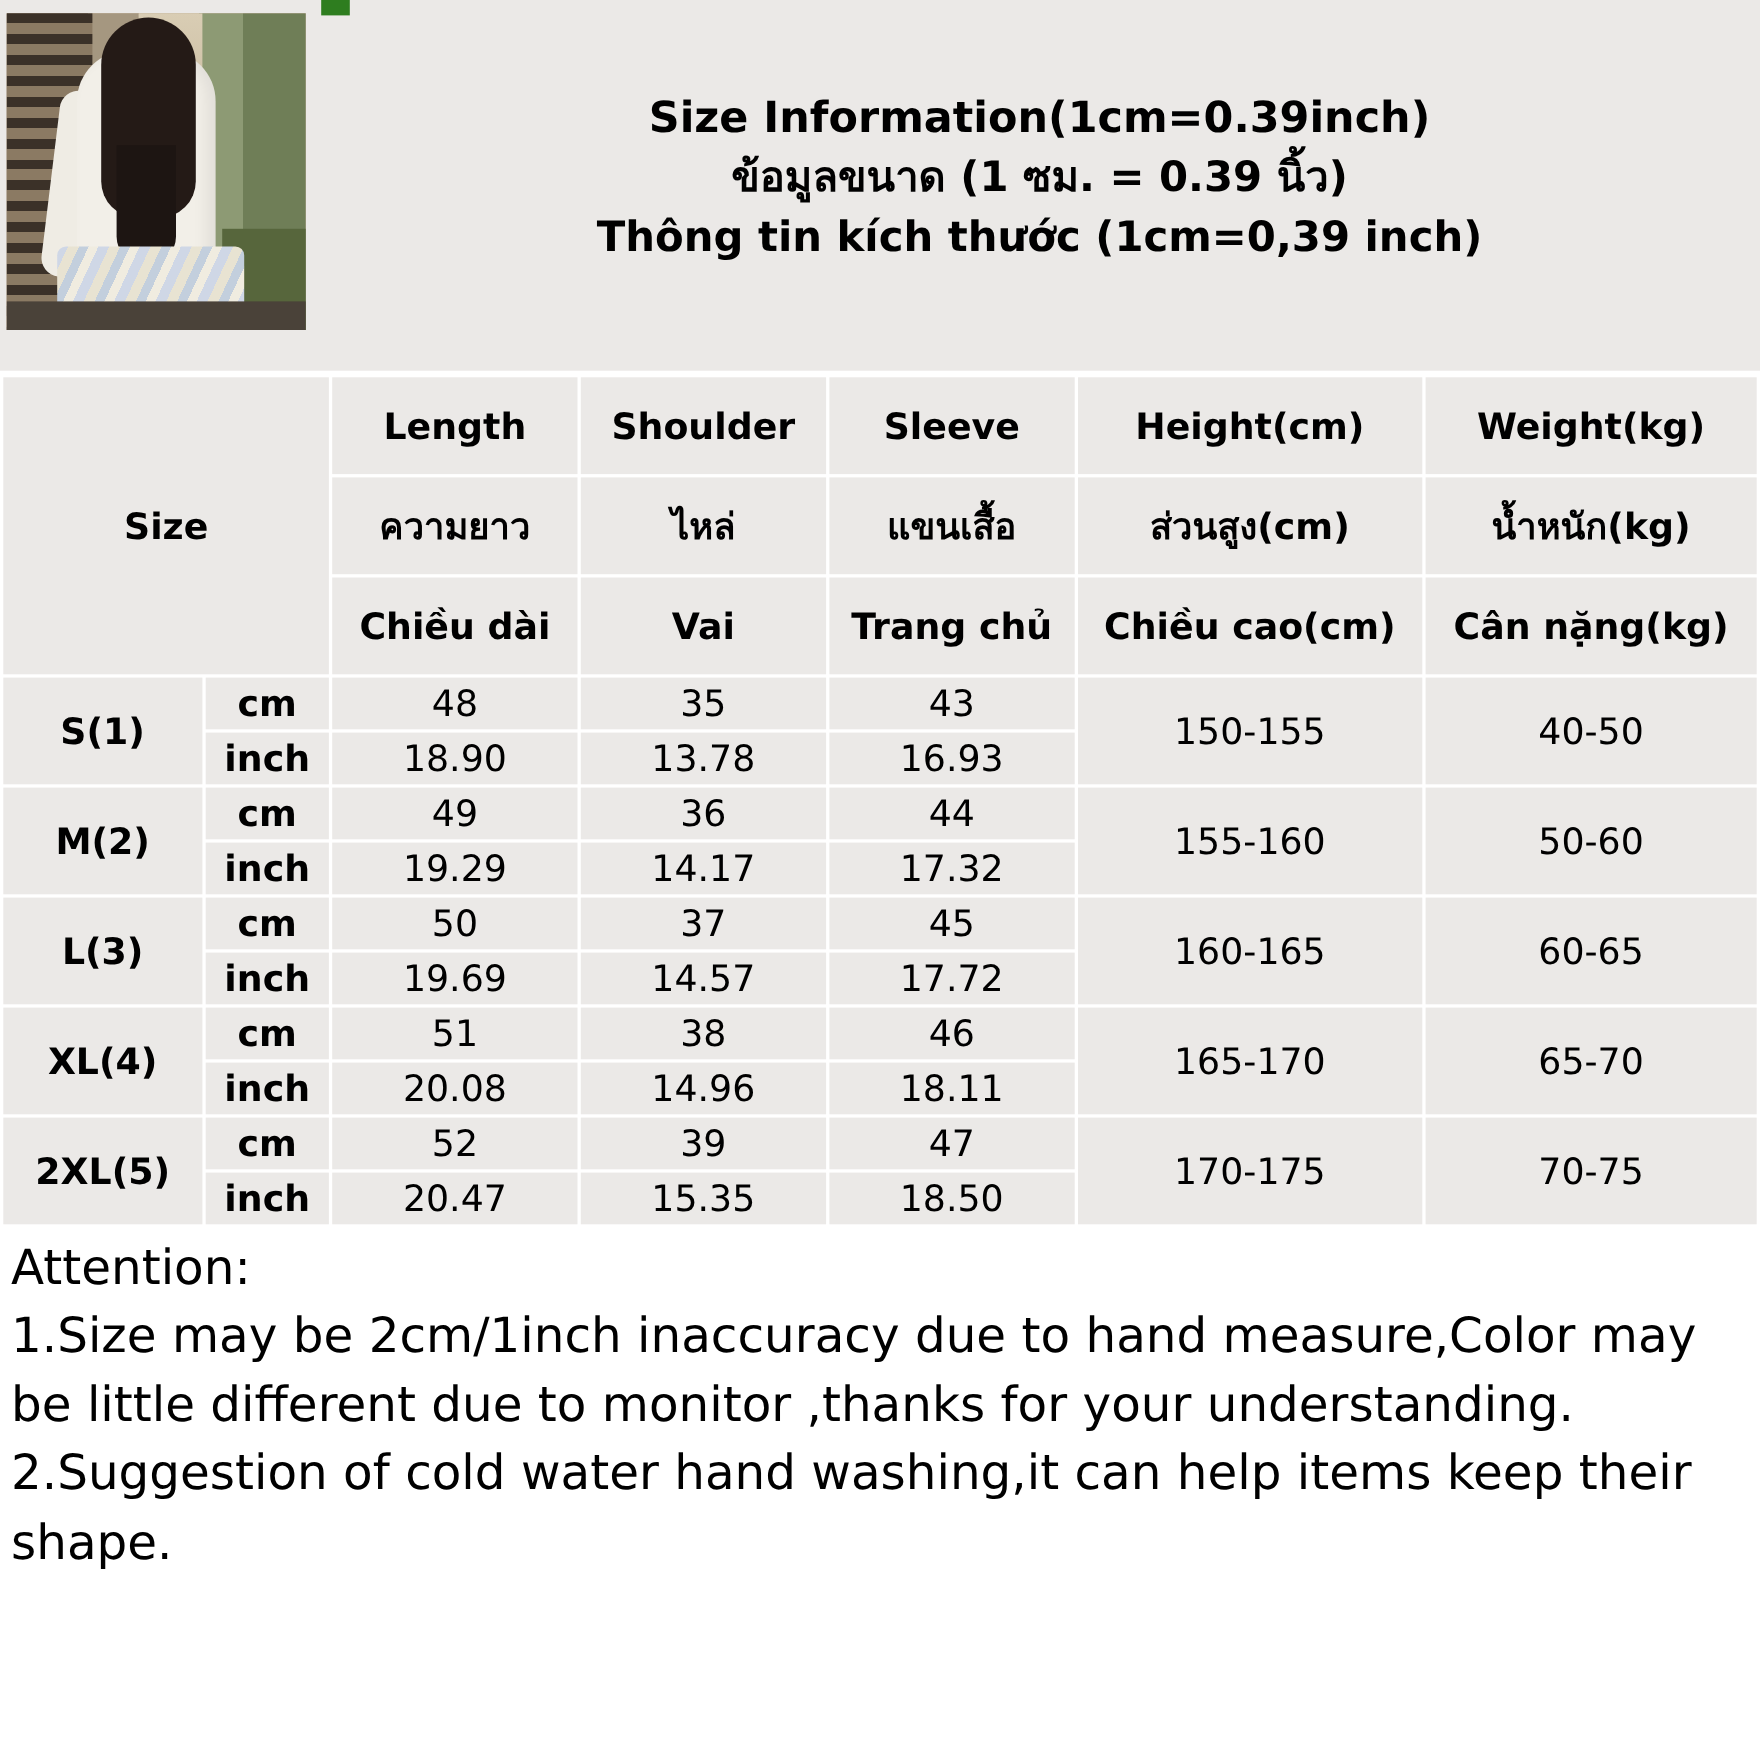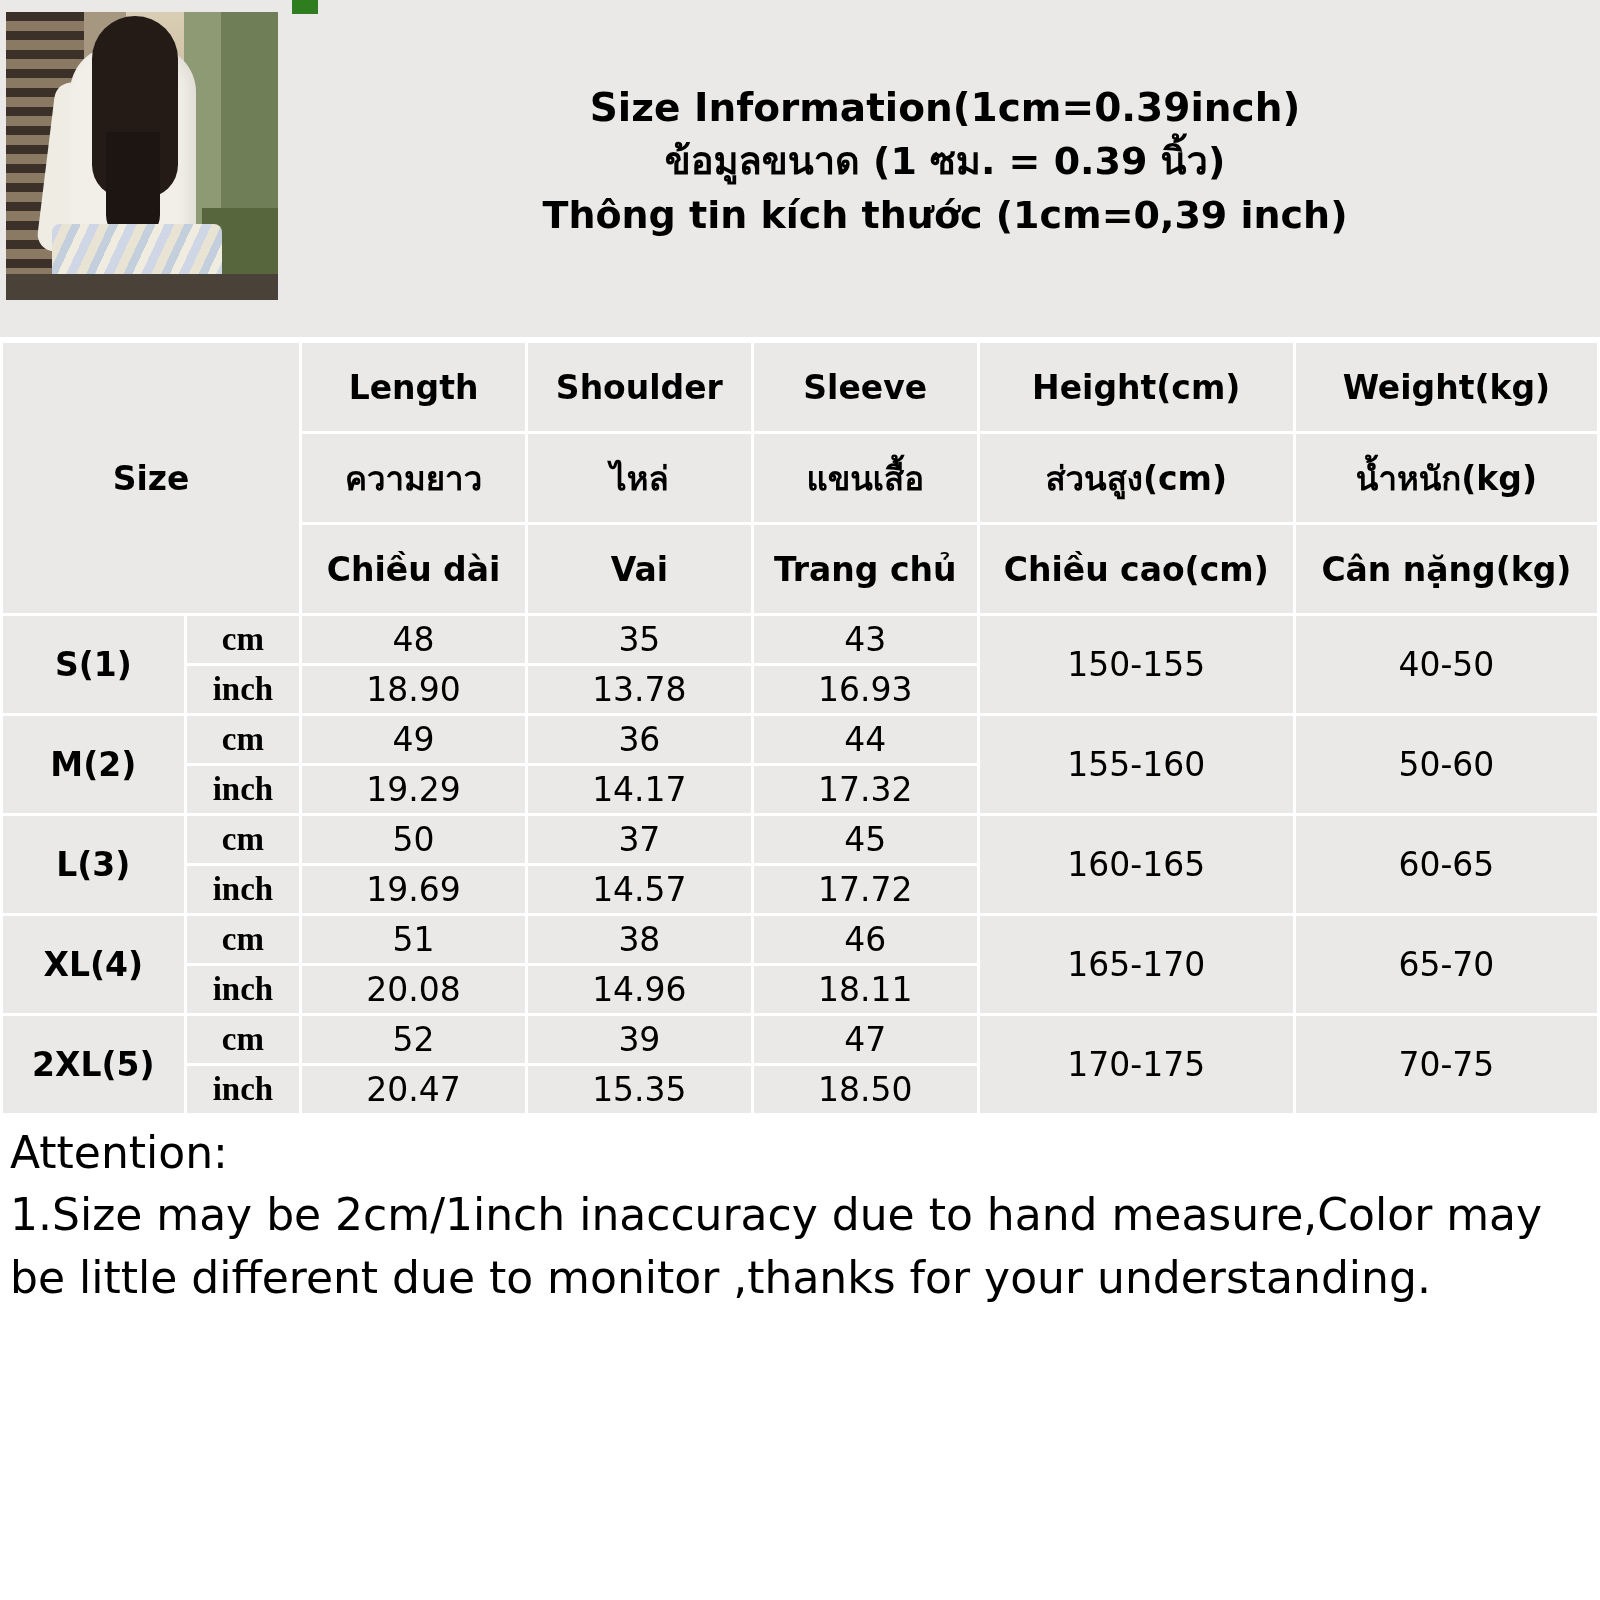--- a/index.html
+++ b/index.html
@@ -165,21 +165,20 @@
   }
   td.size-label {
     font-weight: bold;
     font-size: 34px;
     background: #e4e2e0;
   }
   td.unit {
     font-weight: bold;
     font-size: 33px;
     width: 110px;
-    font-family: Liberation Serif, serif;
   }
   td.val { font-size: 34px; }
   td.range { font-size: 34px; }
 
   
   col.c-size { width: 180px; }
   col.c-unit { width: 112px; }
   col.c-len  { width: 222px; }
   col.c-sho  { width: 222px; }
   col.c-sle  { width: 222px; }
@@ -335,15 +334,16 @@
         <td class="val">20.47</td>
         <td class="val">15.35</td>
         <td class="val">18.50</td>
       </tr>
     </tbody>
   </table>
 
   <div class="notes">
     <div>Attention:</div>
     <div>1.Size may be 2cm/1inch inaccuracy due to hand measure,Color may be little different due to monitor ,thanks for your understanding.</div>
+    <div>2.Suggestion of cold water hand washing,it can help items keep their shape.</div>
   </div>
 
 </div>
 
 </body></html>

